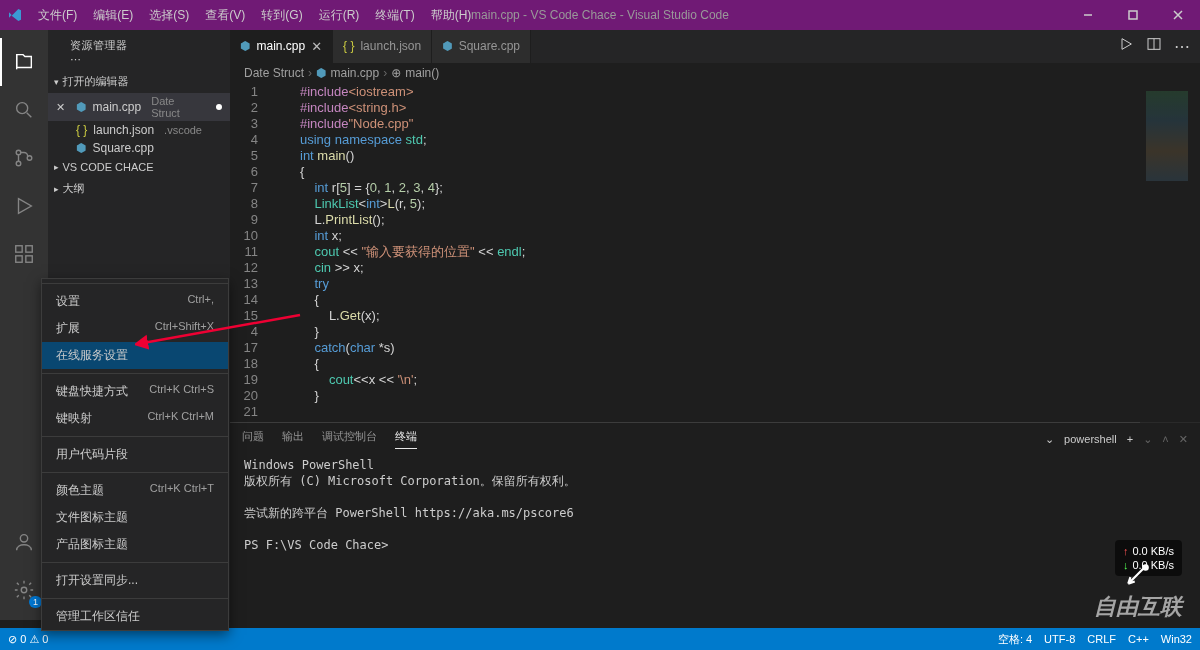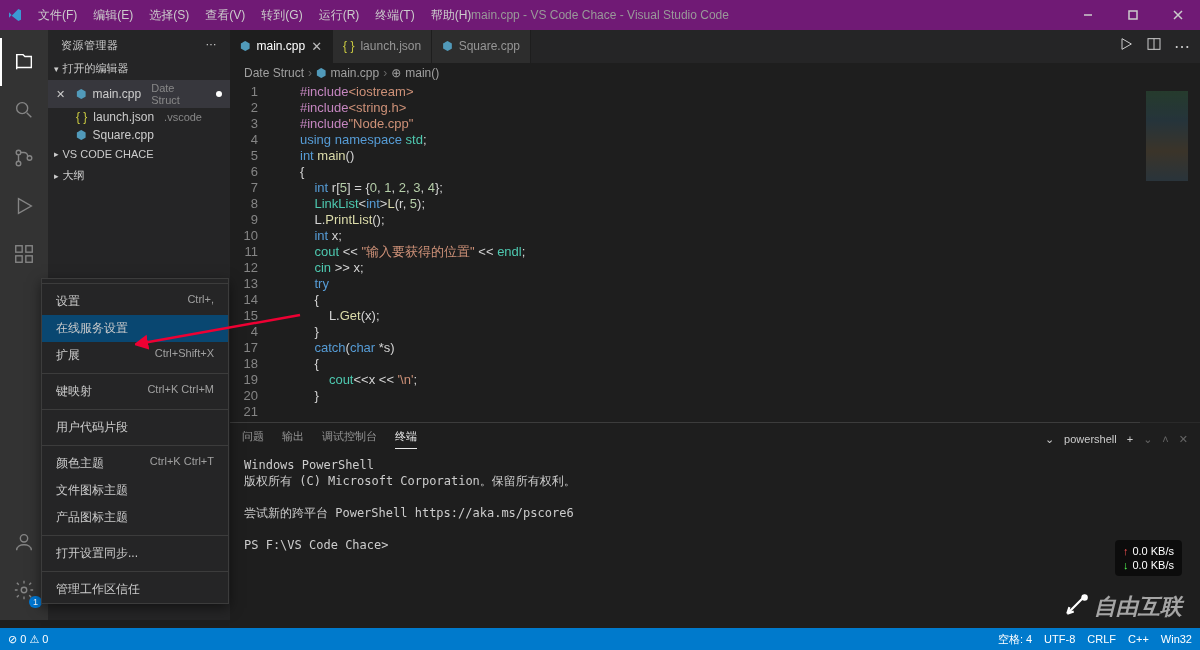--- a/index.html
+++ b/index.html
@@ -13,21 +13,21 @@
 .win-controls { position:absolute; right:0; display:flex; }
 .win-btn { width:45px; height:30px; display:flex; align-items:center; justify-content:center; color:#ccc; }
 .main { display:flex; height:590px; }
 .activity { width:48px; background:#333; display:flex; flex-direction:column; align-items:center; padding-top:8px; }
 .act-item { width:48px; height:48px; display:flex; align-items:center; justify-content:center; color:#858585; position:relative; }
 .act-item.active { color:#fff; }
 .act-item.active::before { content:""; position:absolute; left:0; top:0; width:2px; height:100%; background:#fff; }
 .act-bottom { margin-top:auto; padding-bottom:6px; display:flex; flex-direction:column; align-items:center; }
 .badge { position:absolute; right:6px; bottom:6px; background:#0078d4; color:#fff; font-size:9px; border-radius:8px; padding:0 4px; line-height:12px; }
 .sidebar { width:182px; background:#252526; font-size:12px; color:#bbb; }
-.side-head { display:flex; justify-content:space-between; padding:8px 13px 4px; font-size:11px; color:#ccc; letter-spacing:0.5px; }
+.side-head { display:flex; justify-content:space-between; padding:8px 22px 4px; font-size:11px; color:#ccc; letter-spacing:0.5px;flex-direction:column; }
 .side-sec { padding:4px 6px; font-size:11px; color:#ccc; display:flex; align-items:center; gap:4px; }
 .side-sec::before { content:"▾"; font-size:9px; color:#ccc; }
 .side-sec.collapsed::before { content:"▸"; }
 .tree-row { display:flex; align-items:center; padding:2px 8px 2px 28px; font-size:12px; color:#ccc; gap:6px; position:relative; }
 .tree-row.sel { background:#37373d; }
 .tree-row .close-x { position:absolute; left:8px; font-size:11px; color:#ccc; }
 .ico-cpp { color:#519aba; }
 .ico-json { color:#cbcb41; }
 .dim { color:#888; margin-left:4px; font-size:11px; }
 .dot { width:6px; height:6px; border-radius:50%; background:#fff; margin-left:4px; }
@@ -74,21 +74,21 @@
 .ctx-row { display:flex; justify-content:space-between; padding:5px 14px; cursor:pointer; }
 .ctx-row.hl { background:#094771; }
 .ctx-sep { height:1px; background:#3c3c3c; margin:4px 0; }
 .ctx-short { color:#a0a0a0; font-size:11px; }
 
 .arrow-annot { position:absolute; left:135px; top:310px; width:170px; height:40px; pointer-events:none; z-index:22; }
 
 .status-bar { height:22px; background:#007acc; color:#fff; display:flex; align-items:center; font-size:11px; padding:0 8px; position:absolute; bottom:0; width:100%; justify-content:space-between; }
 .status-left,.status-right { display:flex; gap:12px; }
 .status-item { display:flex; align-items:center; gap:4px; }
-.wm { position:absolute; right:18px; bottom:28px; color:rgba(255,255,255,0.6); font-size:22px; font-style:italic; font-weight:700; z-index:5; display:flex; gap:4px; }
+.wm { position:absolute; right:18px; bottom:28px; color:rgba(255,255,255,0.6); font-size:22px; font-style:italic; font-weight:700; z-index:5; display:flex; align-items:center; gap:4px;flex-direction:column; }
 .wm svg { width:26px; height:26px; }
 svg { stroke:currentColor; fill:none; stroke-width:1.5; }
 </style>
 </head>
 <body>
 
 <div class="title-bar">
   <div class="vsc-icon">
     <svg viewBox="0 0 24 24">
         <path d="M17 3l4 2v14l-4 2-10-8 10-10zM3 8l4 4-4 4v-8z" fill="#3b99d4" stroke="none"></path>
@@ -300,28 +300,32 @@
     </div>
   </div>
 </div>
 
 <div class="ctx-menu" id="ctx">
     <div class="ctx-sep"></div>
     <div class="ctx-row">
       <span>设置</span>
       <span class="ctx-short">Ctrl+,</span>
     </div>
+    <div class="ctx-row">
+      <span>扩展</span>
+      <span class="ctx-short">Ctrl+Shift+X</span>
+    </div>
     <div class="ctx-row hl">
       <span>在线服务设置</span>
     </div>
-    <div class="ctx-row">
-      <span>扩展</span>
-      <span class="ctx-short">Ctrl+Shift+X</span>
-    </div>
-    <div class="ctx-sep"></div>
+    <div class="ctx-sep"></div>
+    <div class="ctx-row">
+      <span>键盘快捷方式</span>
+      <span class="ctx-short">Ctrl+K Ctrl+S</span>
+    </div>
     <div class="ctx-row">
       <span>键映射</span>
       <span class="ctx-short">Ctrl+K Ctrl+M</span>
     </div>
     <div class="ctx-sep"></div>
     <div class="ctx-row">
       <span>用户代码片段</span>
     </div>
     <div class="ctx-sep"></div>
     <div class="ctx-row">

